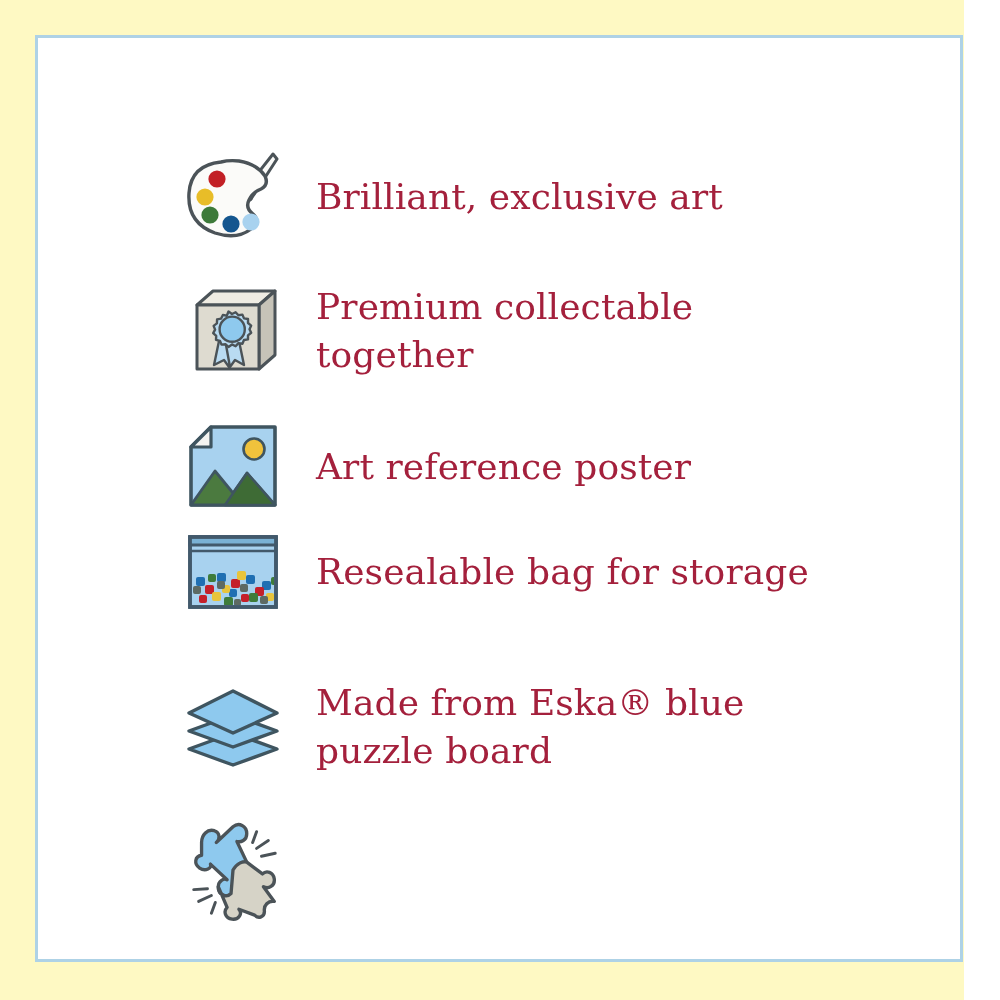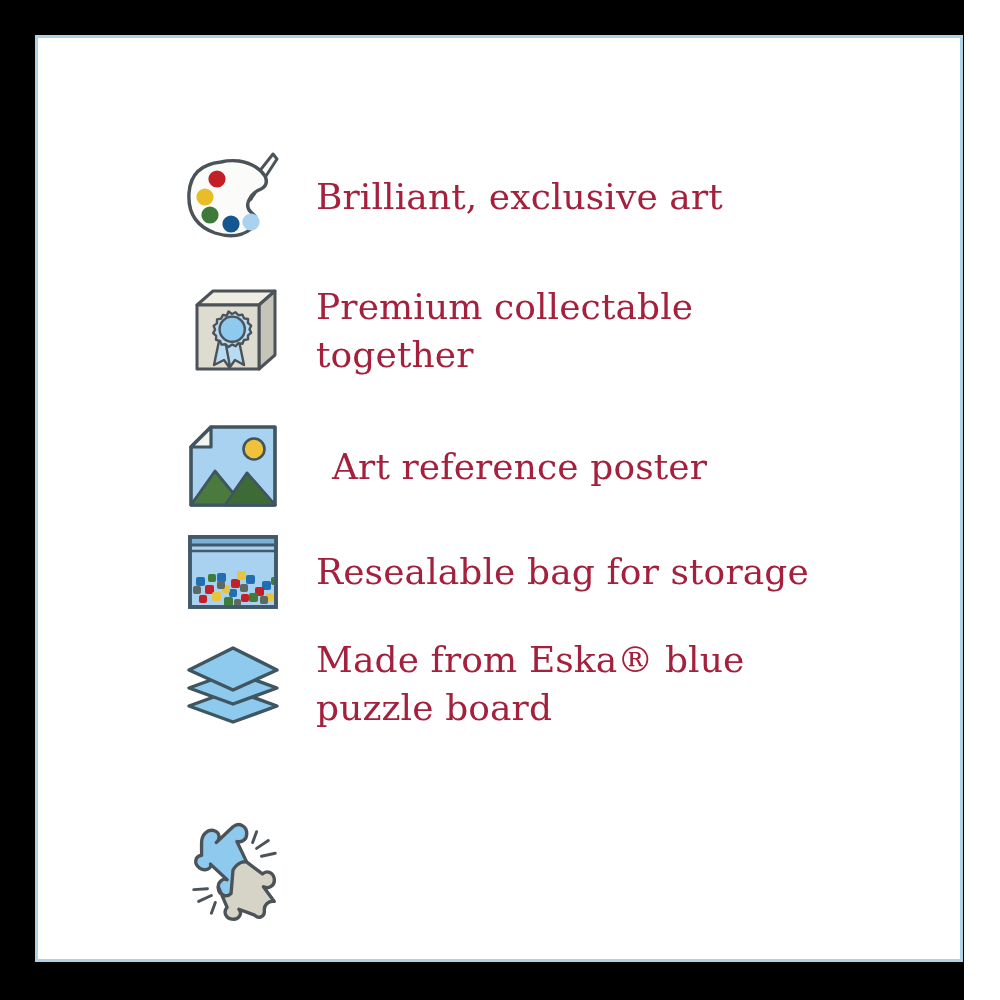--- a/index.html
+++ b/index.html
@@ -11,21 +11,21 @@
     width: 1000px;
     height: 1000px;
     font-family: "DejaVu Serif", "Liberation Serif", serif;
     overflow: hidden;
   }
 
   #page {
     position: relative;
     width: 964px;
     height: 1000px;
-    background: #000000;
+    background: #fef9c3;
     box-sizing: border-box;
   }
 
   
   #frame {
     position: absolute;
     left: 35px;
     top: 35px;
     width: 928px;
     height: 927px;
@@ -66,23 +66,23 @@
     line-height: 1.32;
     letter-spacing: 0.1px;
     padding-left: 28px;
     font-weight: 400;
     white-space: pre-line;
   }
 
   
   #row-0 { top: 103px;  height: 112px; }
   #row-1 { top: 237px;  height: 112px; }
-  #row-2 { top: 378px;  height: 102px; gap: 16px; }
+  #row-2 { top: 378px;  height: 102px; }
   #row-3 { top: 486px;  height: 96px;  }
-  #row-4 { top: 591px;  height: 110px; }
+  #row-4 { top: 634px;  height: 110px; }
   #row-5 { top: 772px;  height: 120px; }
 </style>
 </head>
 <body>
 
 <div id="page">
   <div id="frame">
 
     <div id="feature-list">
 

